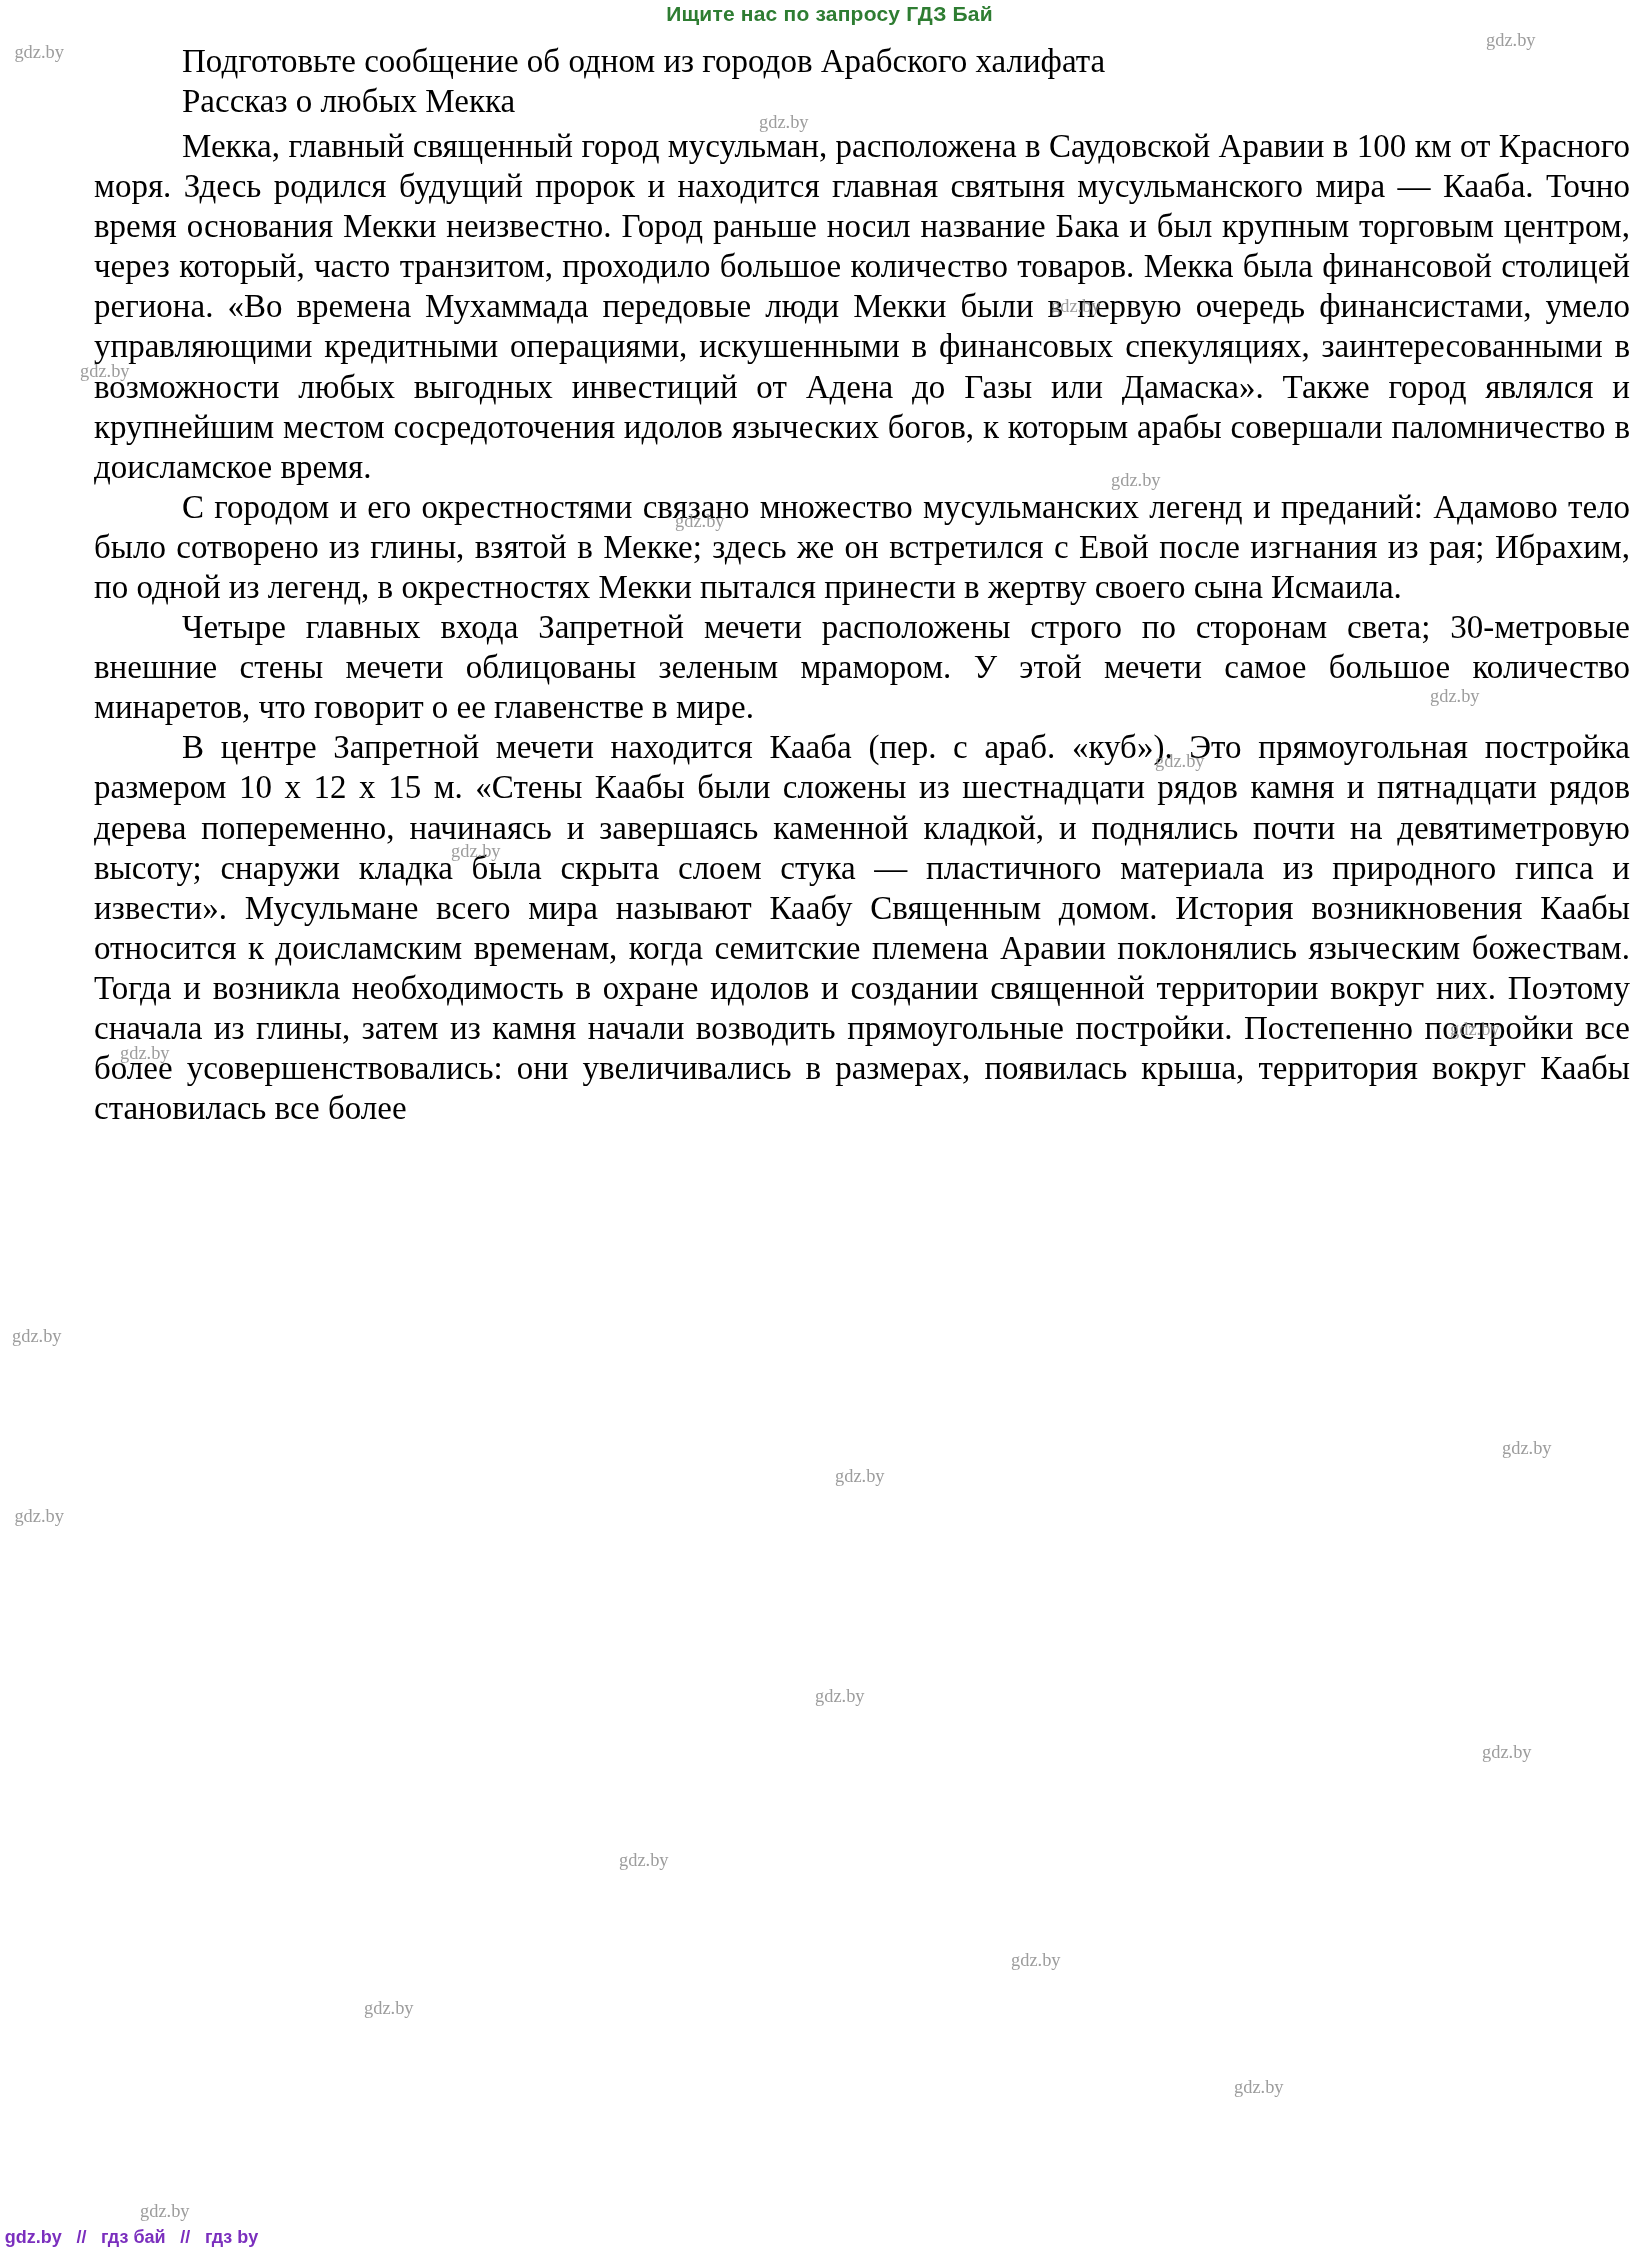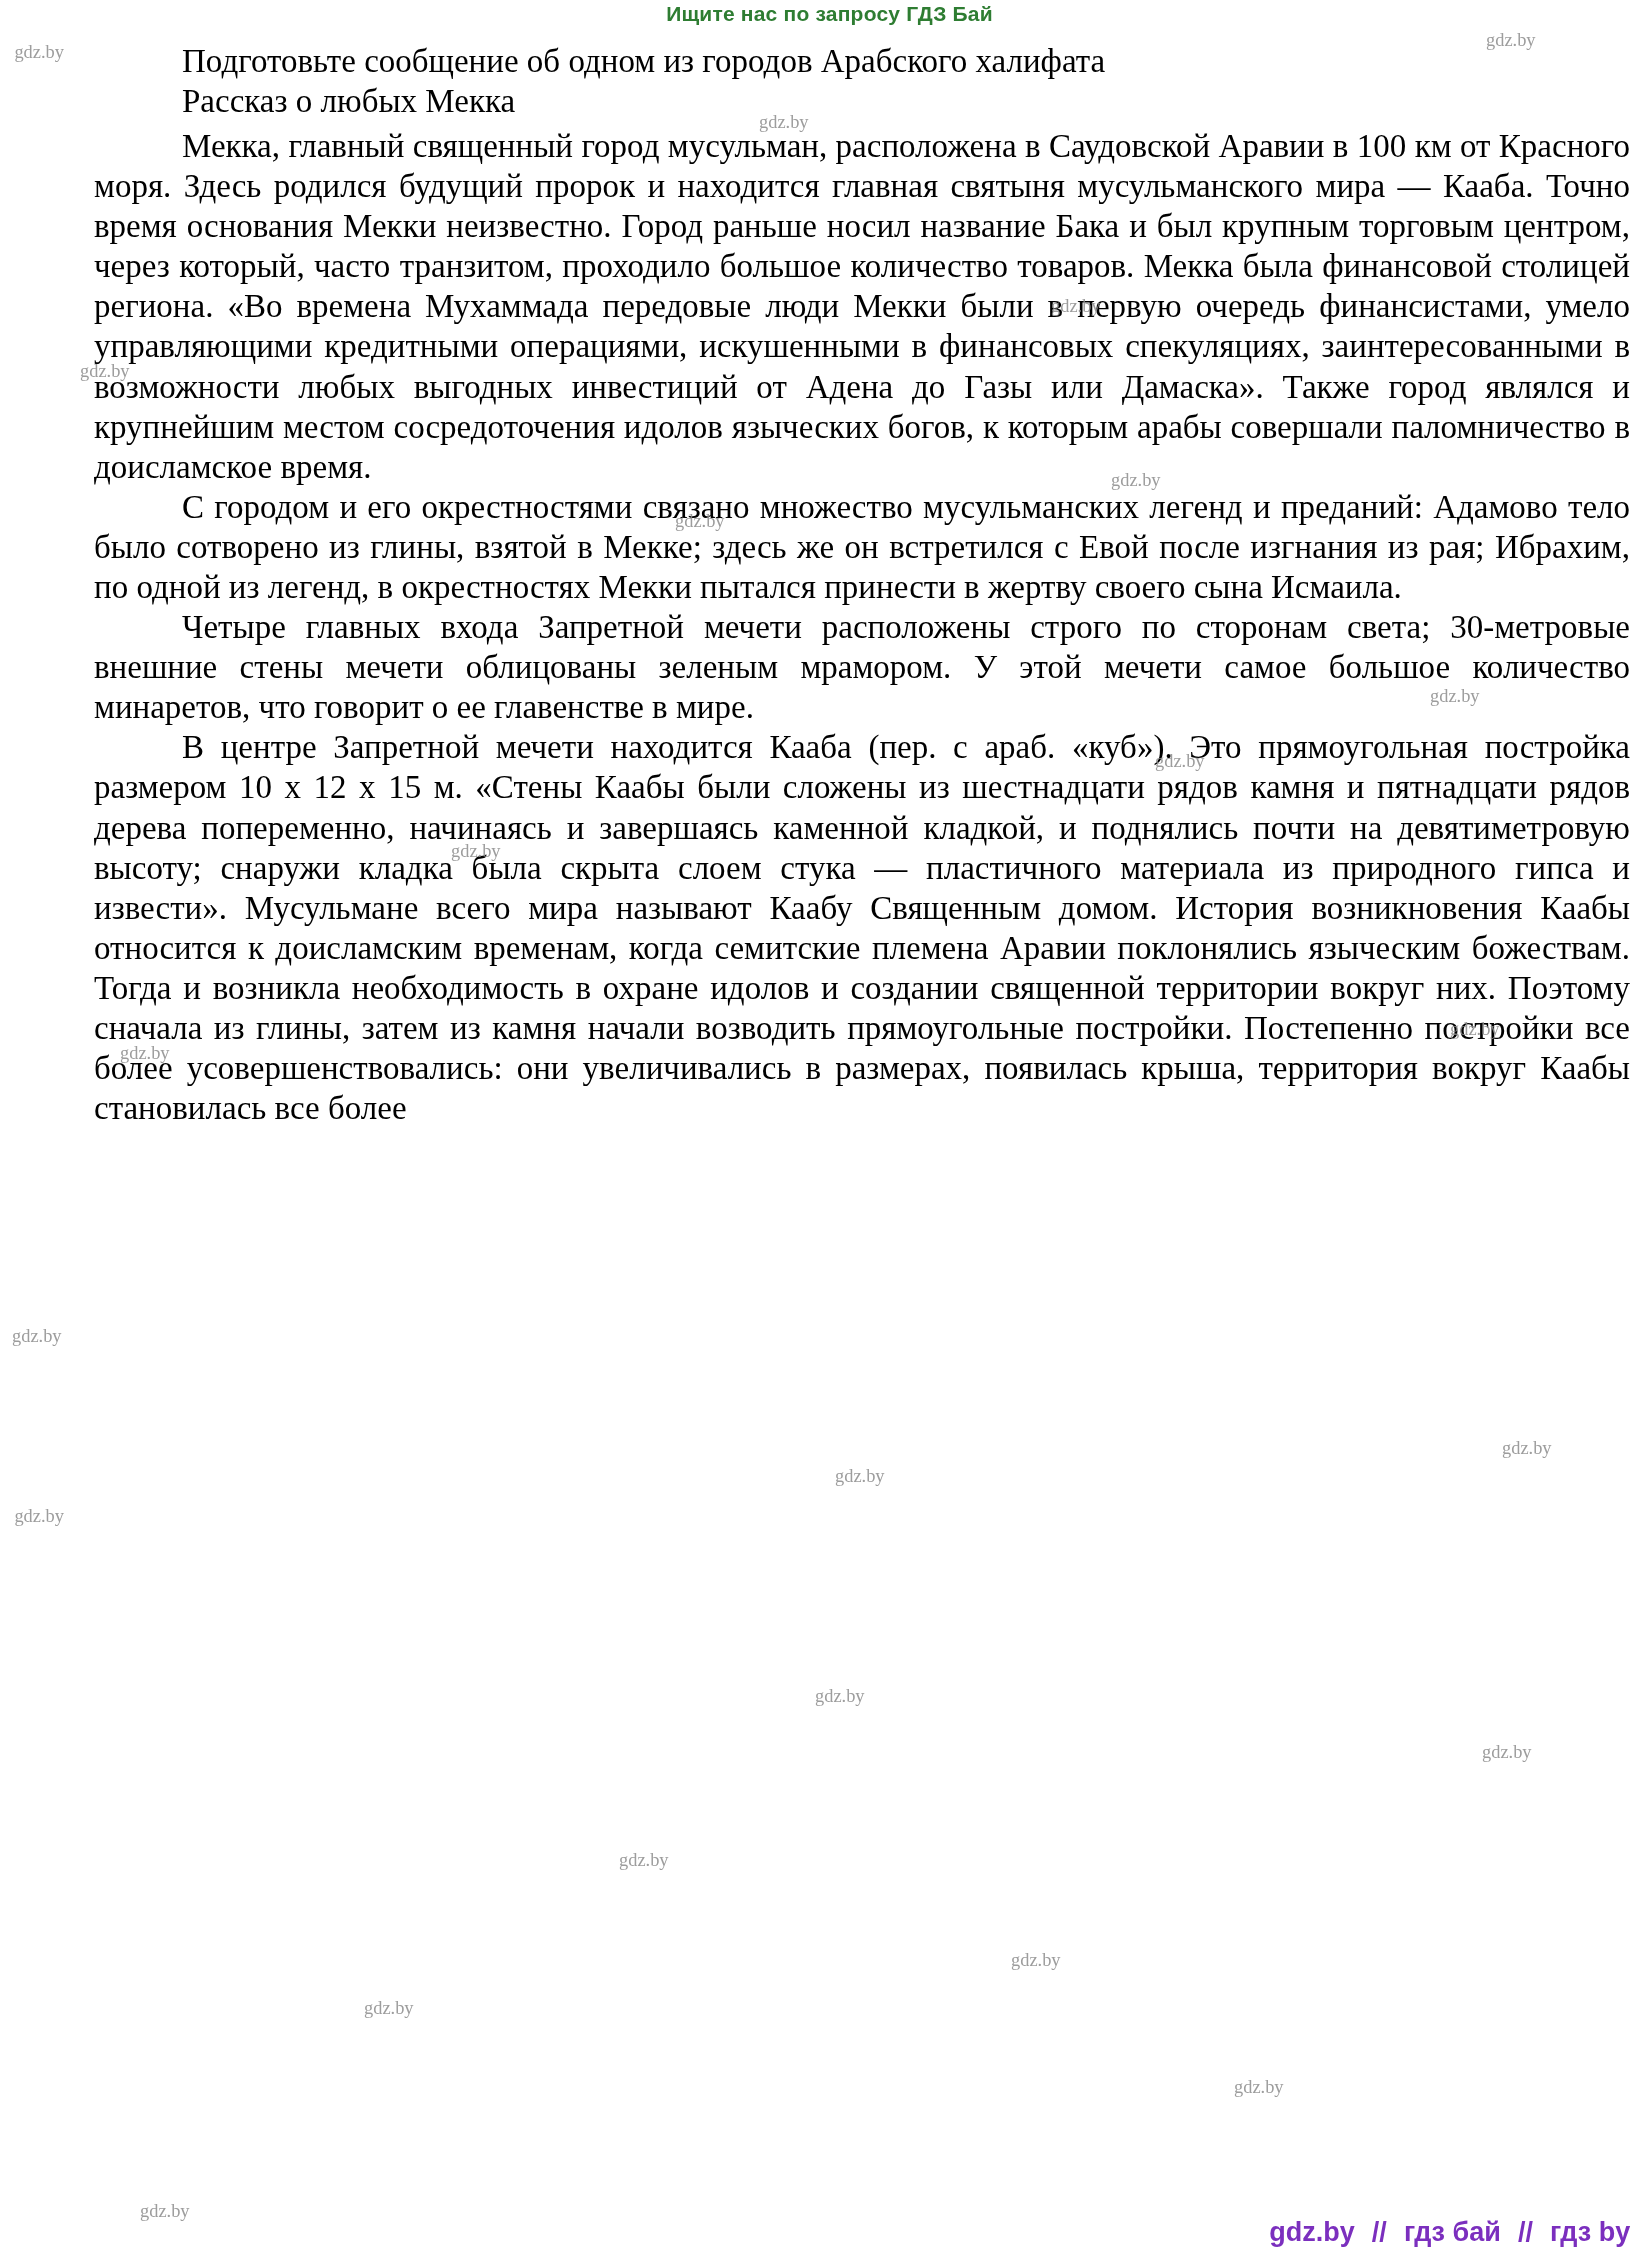--- a/index.html
+++ b/index.html
@@ -81,23 +81,23 @@
     pointer-events: none;
     user-select: none;
   }
 
   
   .footer {
     position: absolute;
     bottom: 12.8px;
     left: 0;
     width: 100%;
-    text-align: right;
+    text-align: left;
     font-family: "Liberation Sans", sans-serif;
-    font-size: 27px;
+    font-size: 18px;
     font-weight: bold;
     color: #7b2fbe;
   }
   .footer span { margin: 0 4.8px; }
   .footer .sep { color: #7b2fbe; font-weight: bold; }
 </style>
 </head>
 <body>
 
 <div class="page">

